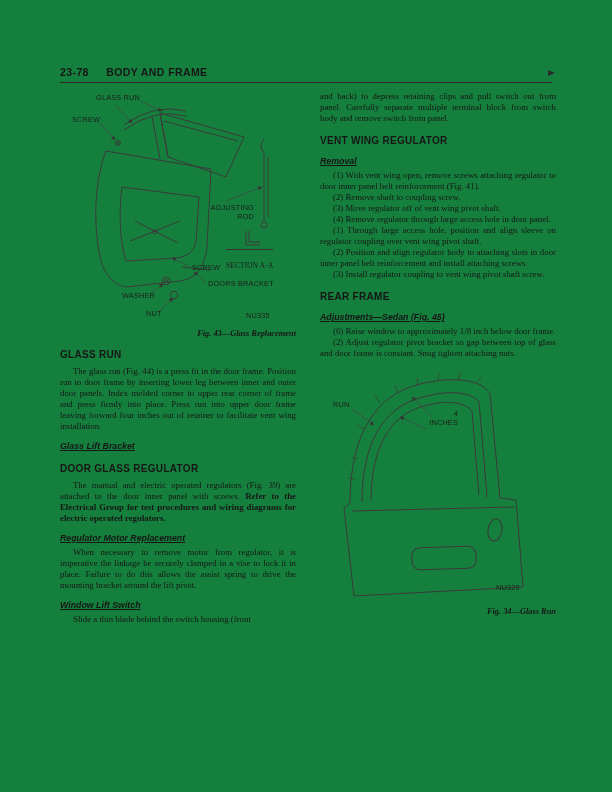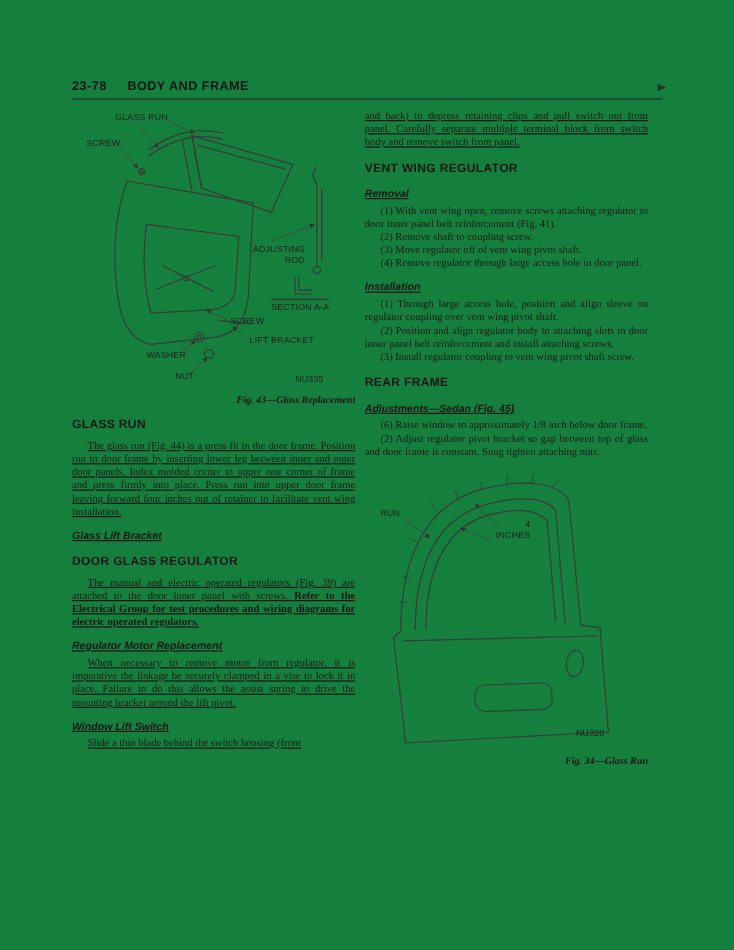--- a/index.html
+++ b/index.html
@@ -8,36 +8,36 @@
     position:relative; width:612px; height:792px; margin:0 auto;
     background:#15803d; color:#161616; overflow:hidden;
     font-family:"Liberation Serif", serif;
   }
   .content { position:absolute; left:60px; top:66px; width:492px; }
   .hdr { font:bold 10.5px "Liberation Sans", sans-serif; letter-spacing:.4px; padding-bottom:4px; }
   .hdr .pgnum { margin-right:14px; }
   .hdr-rule { border-bottom:1px solid #2a2a2a; margin-bottom:8px; }
   .print-mark { position:absolute; right:57px; top:70px; width:0; height:0;
     border-top:3px solid transparent; border-bottom:3px solid transparent; border-left:7px solid #2b2b2b; }
-  .cols { display:flex; gap:8px; }
+  .cols { display:flex; gap:24px; }
   .col { width:236px; }
-  p.para { font:8.8px/11px "Liberation Serif", serif; text-align:justify; margin:0;text-decoration:underline; }
+  p.para { font:8.8px/11px "Liberation Serif", serif; text-align:justify; margin:0; }
   .indent { text-indent:13px; }
   .boldtxt { font-weight:bold; }
   h2.sec { font:bold 10px/12px "Liberation Sans", sans-serif; letter-spacing:.3px; margin:11px 0 5px; }
   h3.sub { font:italic bold 8.8px/11px "Liberation Sans", sans-serif; text-decoration:underline; margin:9px 0 3px; }
   p.item { font:8.8px/11px "Liberation Serif", serif; text-align:justify; text-indent:13px; margin:0; }
   .figure { position:relative; }
   .figbox { position:relative; width:236px; }
   .fig43-box { height:236px; }
   .fig44-box { height:238px; margin-top:8px; }
   .figbox svg { position:absolute; left:0; top:0; }
   .fl { position:absolute; font:7.3px "Liberation Sans", sans-serif; letter-spacing:.2px; color:#1c1c1c; white-space:nowrap; }
   .fl.center { text-align:right; }
-  .fl.overline { border-top:.8px solid #333; padding-top:1px; }
+  .fl.overline { border-top:.8px solid #333; padding-top:11px;font-family:Liberation Serif, serif; }
   .fig-caption { text-align:right; font:italic bold 8.4px "Liberation Serif", serif; margin-top:2px; }
 </style>
 </head>
 <body>
 
 <div class="page">
   <div class="print-mark"></div>
   <div class="content">
 
     <div class="hdr">
@@ -99,21 +99,21 @@
                 <path d="M146,192 L134,181" marker-end="url(#ah)"></path>
                 <path d="M90,203 L103,193" marker-end="url(#ah)"></path>
                 <path d="M98,221 L113,207" marker-end="url(#ah)"></path>
               </g>
             </svg>
             <span class="fl" style="left:36px;top:2px">GLASS RUN</span>
             <span class="fl" style="left:12px;top:24px">SCREW</span>
             <span class="fl center" style="left:140px;top:112px;width:54px"><span>ADJUSTING</span><br><span>ROD</span></span>
             <span class="fl overline" style="left:166px;top:158px">SECTION  A-A</span>
             <span class="fl" style="left:132px;top:172px">SCREW</span>
-            <span class="fl" style="left:148px;top:188px">LIFT BRACKET</span>
+            <span class="fl" style="left:148px;top:188px">DOORS BRACKET</span>
             <span class="fl" style="left:62px;top:200px">WASHER</span>
             <span class="fl" style="left:86px;top:218px">NUT</span>
             <span class="fl" style="left:186px;top:220px">NU335</span>
           </div>
           <div class="fig-caption">Fig. 43—Glass Replacement</div>
         </div>
 
         <h2 class="sec">GLASS RUN</h2>
         <p class="para indent">The glass run (Fig. 44) is a press fit in the door frame. Position run to door frame by inserting lower leg between inner and outer door panels. Index molded corner to upper rear corner of frame and press firmly into place. Press run into upper door frame leaving forward four inches out of retainer to facilitate vent wing installation.</p>
 
@@ -133,21 +133,20 @@
         <p class="para">and back) to depress retaining clips and pull switch out from panel. Carefully separate multiple terminal block from switch body and remove switch from panel.</p>
 
         <h2 class="sec">VENT WING REGULATOR</h2>
 
         <h3 class="sub">Removal</h3>
         <p class="item">(1) With vent wing open, remove screws attaching regulator to door inner panel belt reinforcement (Fig. 41).</p>
         <p class="item">(2) Remove shaft to coupling screw.</p>
         <p class="item">(3) Move regulator off of vent wing pivot shaft.</p>
         <p class="item">(4) Remove regulator through large access hole in door panel.</p>
 
-        <h3 class="sub">Installation</h3>
         <p class="item">(1) Through large access hole, position and align sleeve on regulator coupling over vent wing pivot shaft.</p>
         <p class="item">(2) Position and align regulator body to attaching slots in door inner panel belt reinforcement and install attaching screws.</p>
         <p class="item">(3) Install regulator coupling to vent wing pivot shaft screw.</p>
 
         <h2 class="sec">REAR FRAME</h2>
 
         <h3 class="sub">Adjustments—Sedan (Fig. 45)</h3>
         <p class="item">(6) Raise window to approximately 1/8 inch below door frame.</p>
         <p class="item">(2) Adjust regulator pivot bracket so gap between top of glass and door frame is constant. Snug tighten attaching nuts.</p>
 

